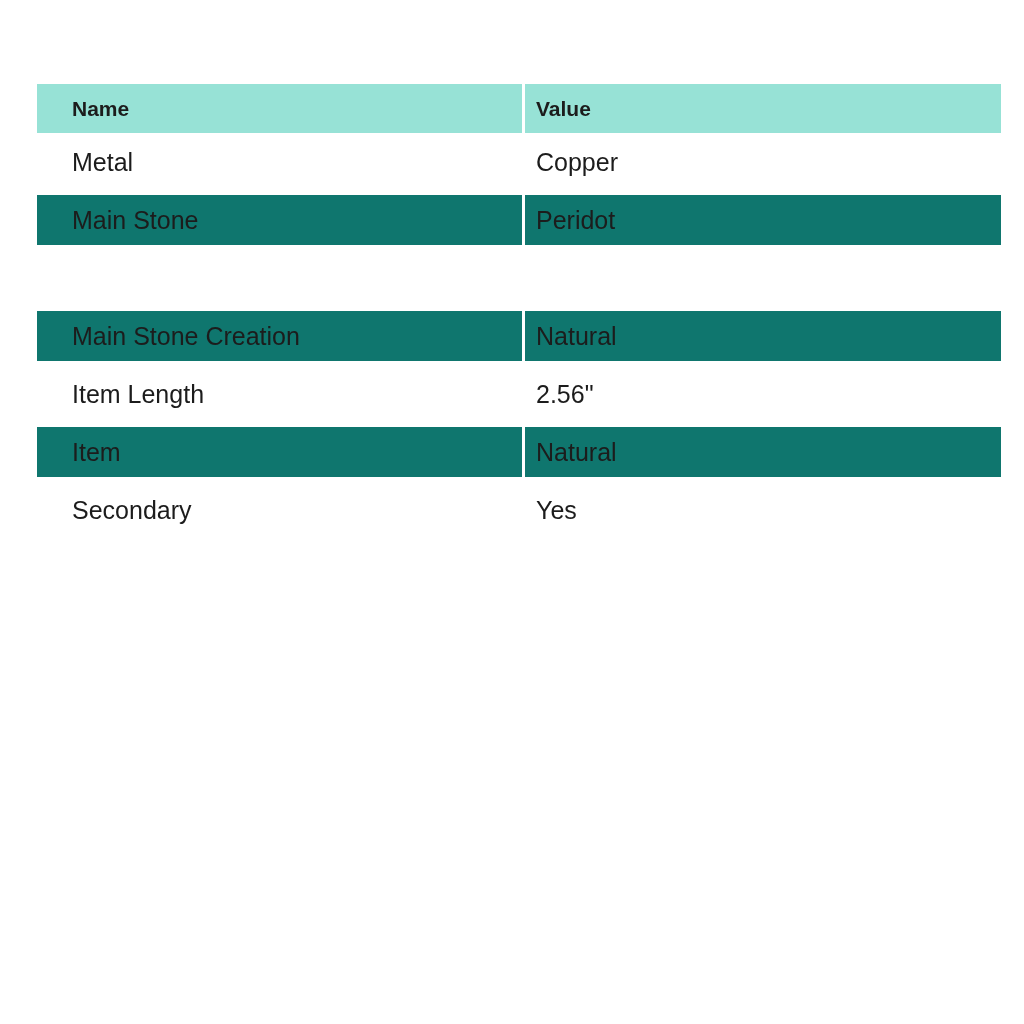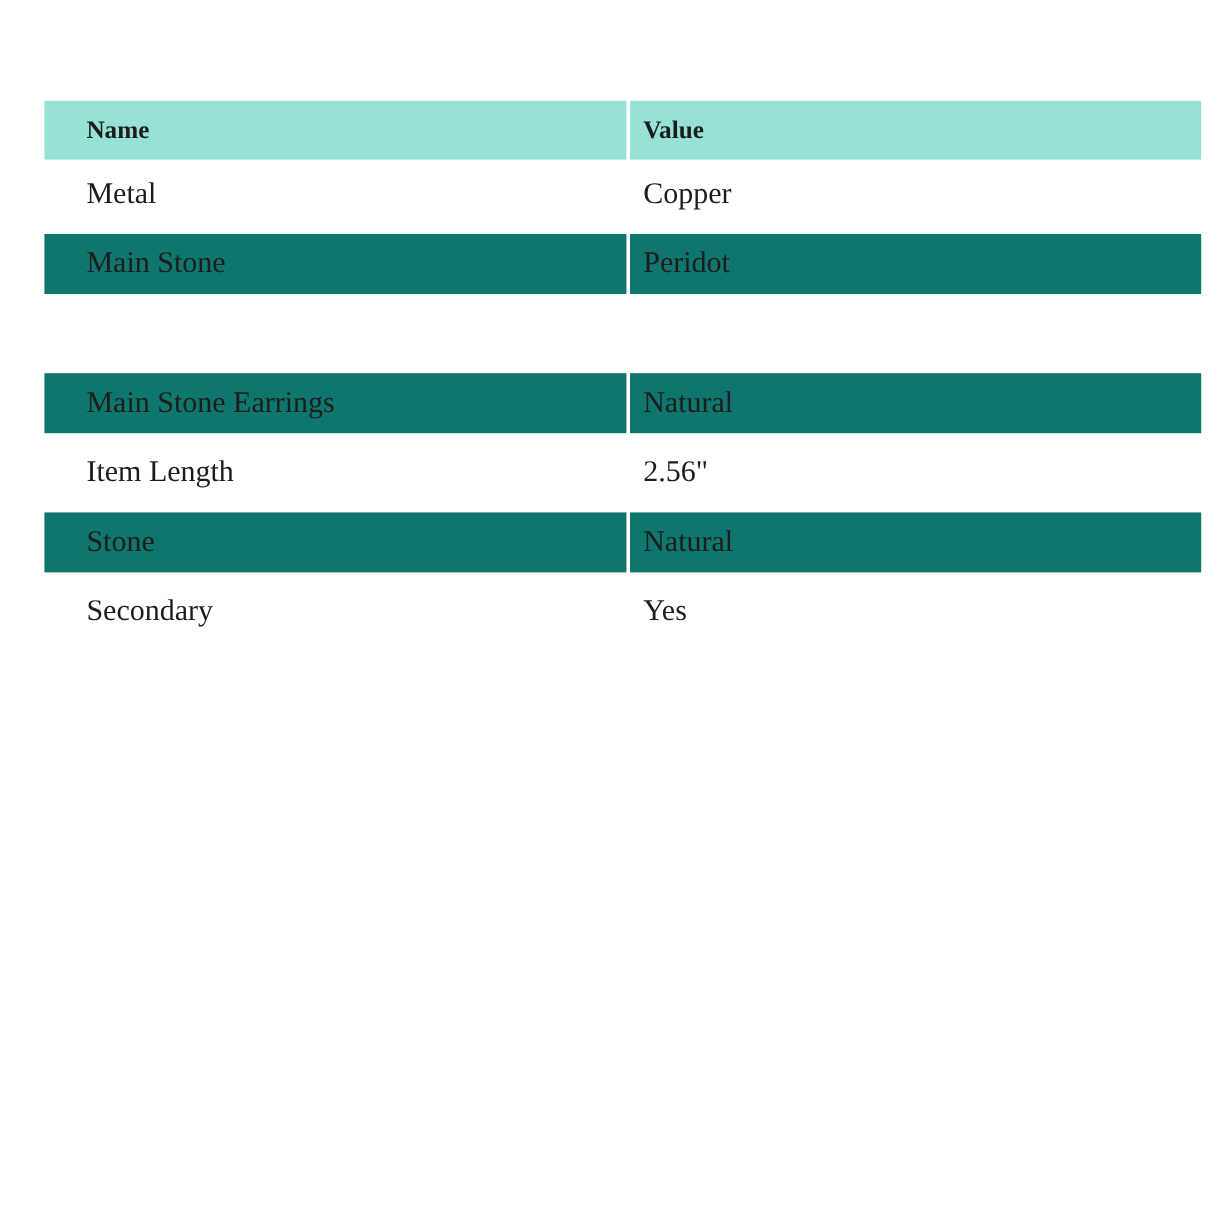--- a/index.html
+++ b/index.html
@@ -34,21 +34,20 @@
     display: flex;
     height: 58px;
     box-sizing: border-box;
     padding: 4px 0;
     font-size: 25px;
   }
   .cell {
     display: flex;
     align-items: center;
     box-sizing: border-box;
-    font-family: Liberation Serif, serif;
   }
   .cell.name {
     width: 485px;
     padding-left: 35px;
   }
   .cell.value {
     flex: 1;
     padding-left: 11px;
   }
   .divider {
@@ -84,33 +83,33 @@
       <div class="cell name">Main Stone</div>
       <div class="divider"></div>
       <div class="cell value">Peridot</div>
     </div>
 
     <div class="row">
       <div class="divider"></div>
     </div>
 
     <div class="row striped">
-      <div class="cell name">Main Stone Earrings</div>
+      <div class="cell name">Main Stone Creation</div>
       <div class="divider"></div>
       <div class="cell value">Natural</div>
     </div>
 
     <div class="row">
       <div class="cell name">Item Length</div>
       <div class="divider"></div>
       <div class="cell value">2.56"</div>
     </div>
 
     <div class="row striped">
-      <div class="cell name">Stone</div>
+      <div class="cell name">Item</div>
       <div class="divider"></div>
       <div class="cell value">Natural</div>
     </div>
 
     <div class="row">
       <div class="cell name">Secondary</div>
       <div class="divider"></div>
       <div class="cell value">Yes</div>
     </div>
 

